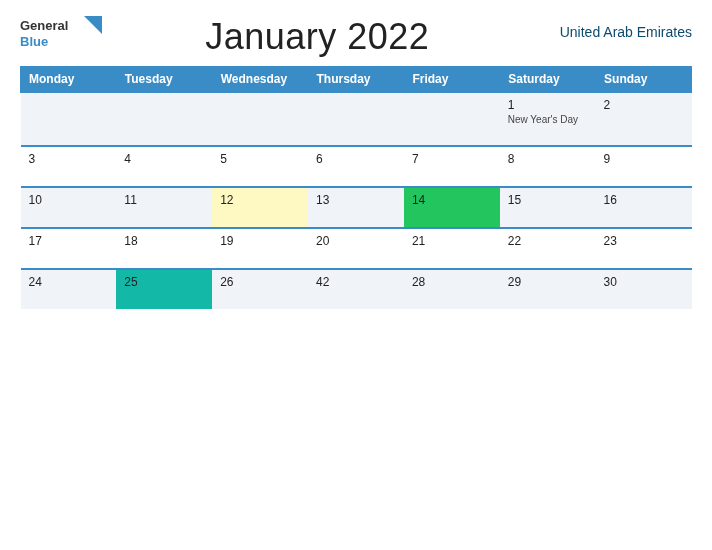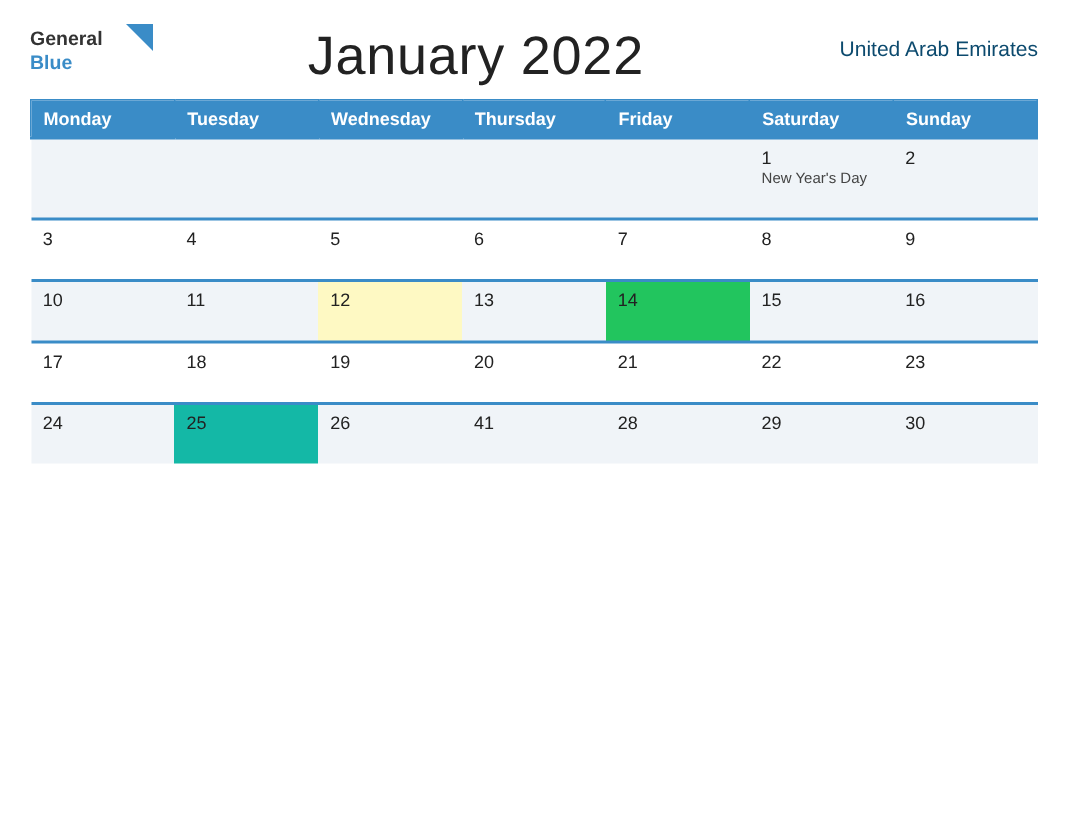--- a/index.html
+++ b/index.html
@@ -219,21 +219,21 @@
           <td style="background: rgb(240, 244, 248);">
             <span class="day-num">24</span>
           </td>
           <td style="background: #14b8a6;">
             <span class="day-num">25</span>
           </td>
           <td style="background: rgb(240, 244, 248);">
             <span class="day-num">26</span>
           </td>
           <td style="background: rgb(240, 244, 248);">
-            <span class="day-num">41</span>
+            <span class="day-num">42</span>
           </td>
           <td style="background: rgb(240, 244, 248);">
             <span class="day-num">28</span>
           </td>
           <td style="background: rgb(240, 244, 248);">
             <span class="day-num">29</span>
           </td>
           <td style="background: rgb(240, 244, 248);">
             <span class="day-num">30</span>
           </td>

